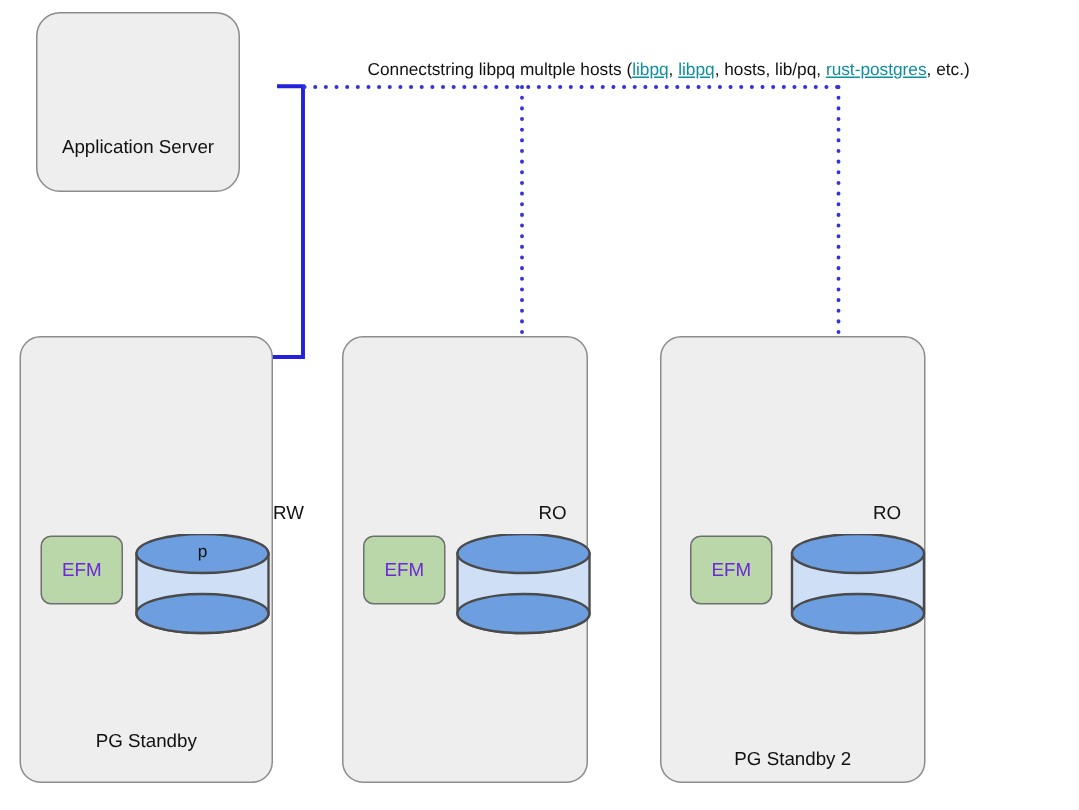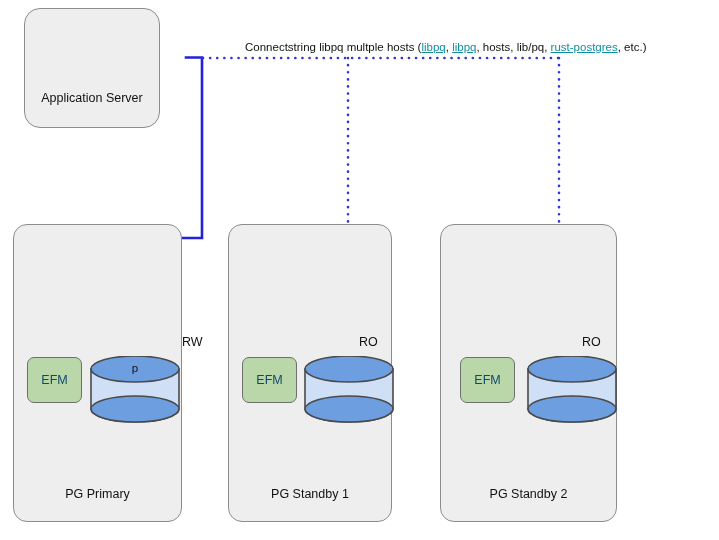--- a/index.html
+++ b/index.html
@@ -54,21 +54,21 @@
   .efm-chip {
     position: absolute;
     background: #b9d7a8;
     border: 1px solid #6f6f6f;
     border-radius: 7px;
     box-sizing: border-box;
     display: flex;
     align-items: center;
     justify-content: center;
     font-size: 12.5px;
-    color: #0c4a6e;
+    color: #6d28d9;
   }
 
   
   .cylinder {
     position: absolute;
   }
   .cyl-label {
     position: absolute;
     left: 0;
     right: 0;
@@ -140,52 +140,51 @@
 
     <div class="cylinder" style="left:75px; top:131px; width:92px; height:70px;">
       <svg viewBox="0 0 92 70" width="92" height="70" xmlns="http://www.w3.org/2000/svg">
         <path d="M2,13 L2,53 A44,13 0 0 0 90,53 L90,13 Z" fill="#cfdff5" stroke="#4a4a4a" stroke-width="1.6"></path>
         <ellipse cx="46" cy="53" rx="44" ry="13" fill="#6c9ee0" stroke="#4a4a4a" stroke-width="1.6"></ellipse>
         <ellipse cx="46" cy="13" rx="44" ry="13" fill="#6c9ee0" stroke="#4a4a4a" stroke-width="1.6"></ellipse>
       </svg>
       <div class="cyl-label" style="top:6px;">p</div>
     </div>
 
-    <div class="node-label" style="bottom:20px;">PG Primary</div>
+    <div class="node-label" style="bottom:20px;">PG Standby</div>
   </div>
 
   <div class="node-box" style="left:228px; top:224px; width:164px; height:298px;">
 
     <div class="efm-chip" style="left:13px; top:132px; width:55px; height:46px;">EFM</div>
 
     <div class="mode-tag" style="left:130px; top:110px;">RO</div>
 
     <div class="cylinder" style="left:74px; top:131px; width:92px; height:70px;">
       <svg viewBox="0 0 92 70" width="92" height="70" xmlns="http://www.w3.org/2000/svg">
         <path d="M2,13 L2,53 A44,13 0 0 0 90,53 L90,13 Z" fill="#cfdff5" stroke="#4a4a4a" stroke-width="1.6"></path>
         <ellipse cx="46" cy="53" rx="44" ry="13" fill="#6c9ee0" stroke="#4a4a4a" stroke-width="1.6"></ellipse>
         <ellipse cx="46" cy="13" rx="44" ry="13" fill="#6c9ee0" stroke="#4a4a4a" stroke-width="1.6"></ellipse>
       </svg>
       <div class="cyl-label" style="top:6px;"></div>
     </div>
 
-    <div class="node-label" style="bottom:20px;">PG Standby 1</div>
   </div>
 
   <div class="node-box" style="left:440px; top:224px; width:177px; height:298px;">
 
     <div class="efm-chip" style="left:19px; top:132px; width:55px; height:46px;">EFM</div>
 
     <div class="mode-tag" style="left:141px; top:110px;">RO</div>
 
     <div class="cylinder" style="left:85px; top:131px; width:92px; height:70px;">
       <svg viewBox="0 0 92 70" width="92" height="70" xmlns="http://www.w3.org/2000/svg">
         <path d="M2,13 L2,53 A44,13 0 0 0 90,53 L90,13 Z" fill="#cfdff5" stroke="#4a4a4a" stroke-width="1.6"></path>
         <ellipse cx="46" cy="53" rx="44" ry="13" fill="#6c9ee0" stroke="#4a4a4a" stroke-width="1.6"></ellipse>
         <ellipse cx="46" cy="13" rx="44" ry="13" fill="#6c9ee0" stroke="#4a4a4a" stroke-width="1.6"></ellipse>
       </svg>
       <div class="cyl-label" style="top:6px;"></div>
     </div>
 
-    <div class="node-label" style="bottom:20px;">PG Standby 2</div>
+    <div class="node-label" style="bottom:8px;">PG Standby 2</div>
   </div>
 
 </div>
 
 </body></html>

